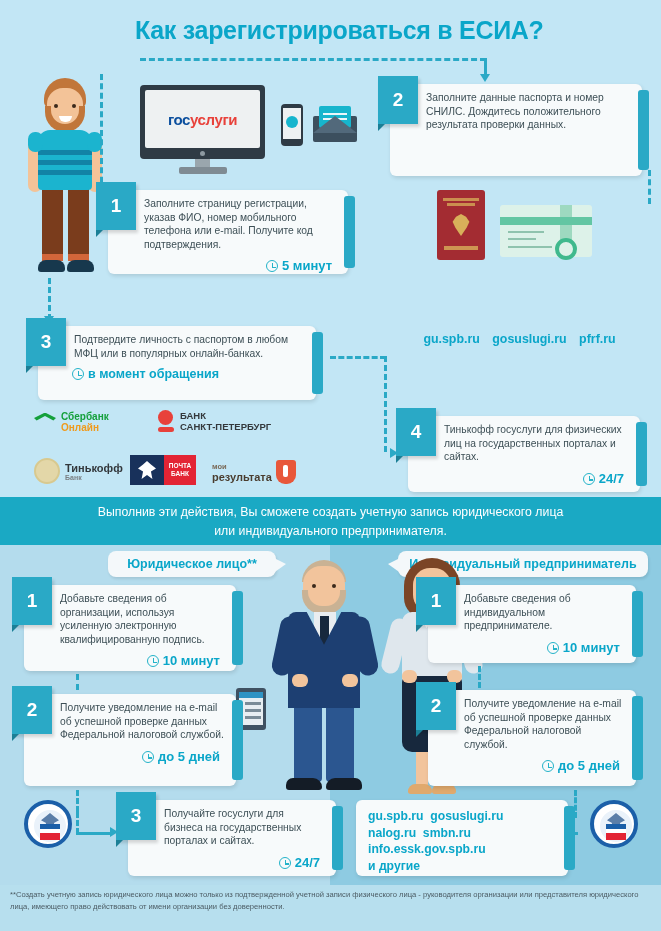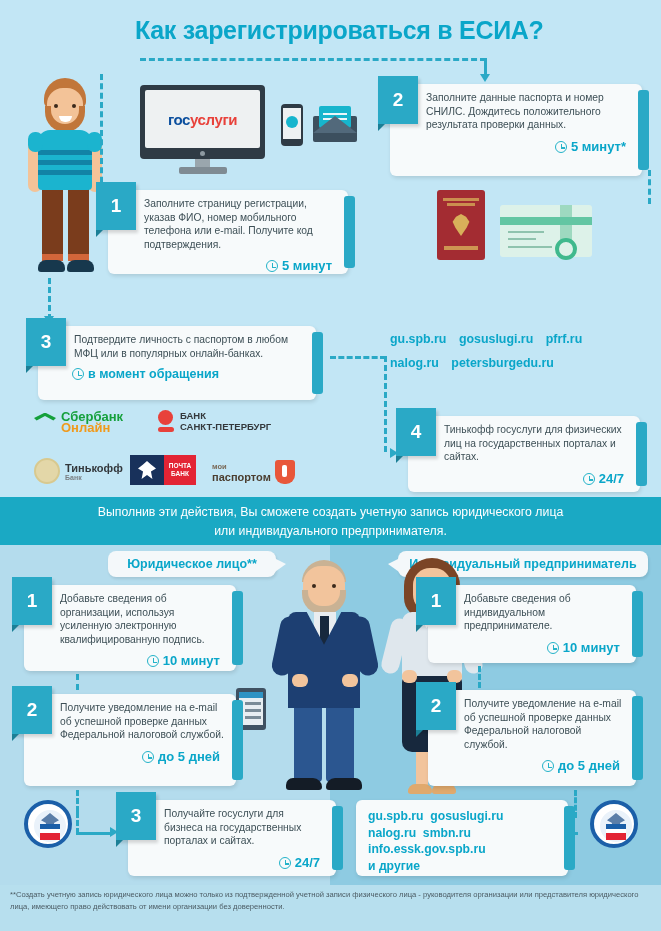--- a/index.html
+++ b/index.html
@@ -99,21 +99,21 @@
 
   
   .banner-txt {
     position:absolute; left:0; top:503px; width:661px;
     text-align:center; color:#ffffff; font-size:12.3px; line-height:19px;
   }
 
   
   .links-top {
     position:absolute; left:390px; top:327px; width:268px;
-    font-size:12.4px; font-weight:bold; color:#0aa6c9; line-height:24px;
+    font-size:12.4px; font-weight:bold; color:#0aa6c9; line-height:24px;text-align:center;
   }
   .links-top span { margin-right:9px; }
 
   
   .footnotes {
     position:absolute; left:10px; top:889px; width:645px;
     font-size:7.6px; color:#4b5b63; line-height:11.5px;
   }
 
   
@@ -192,21 +192,21 @@
   #man .slvR{ position:absolute; left:65px; top:54px; width:15px; height:20px; background:#1bb4cf; border-radius:7px; }
   #man .legL{ position:absolute; left:20px; top:108px; width:21px; height:75px; background:#7a3c1c; border-radius:0 0 4px 4px; }
   #man .legR{ position:absolute; left:46px; top:108px; width:21px; height:75px; background:#7a3c1c; border-radius:0 0 4px 4px; }
   #man .shL { position:absolute; left:16px; top:182px; width:27px; height:12px; background:#17384d; border-radius:8px 8px 3px 3px; }
   #man .shR { position:absolute; left:45px; top:182px; width:27px; height:12px; background:#17384d; border-radius:8px 8px 3px 3px; }
   #man .ankL{ position:absolute; left:20px; top:176px; width:21px; height:7px; background:#d2663a; }
   #man .ankR{ position:absolute; left:46px; top:176px; width:21px; height:7px; background:#d2663a; }
 
   
   .logorow { position:absolute; }
-  .lg-label { font-size:13px; font-weight:bold; line-height:10.5px; }
+  .lg-label { font-size:10px; font-weight:bold; line-height:10.5px; }
   #sber { left:34px; top:412px; display:flex; align-items:center; gap:5px; }
   #sber .mark { width:22px; height:20px; background:#15a03c;
                 clip-path: polygon(50% 0%,100% 28%,88% 40%,50% 18%,12% 40%,0% 28%); position:relative; }
   #sber .t1 { color:#15a03c; } #sber .t2 { color:#f09a1c; }
   #spb { left:158px; top:410px; display:flex; align-items:center; gap:6px; }
   #spb .dots { width:16px; }
   #spb .d1 { width:15px; height:15px; background:#e8413a; border-radius:50%; }
   #spb .d2 { width:16px; height:5px; background:#e8413a; border-radius:3px; margin-top:2px; }
   #spb .txt { color:#33383c; font-size:9.5px; font-weight:bold; line-height:11px; }
   #tink { left:34px; top:458px; display:flex; align-items:center; gap:5px; }
@@ -380,21 +380,20 @@
   <div class="card" id="card1">
     <div class="numtab">1</div>
     <div class="body">Заполните страницу регистрации, указав ФИО, номер мобильного телефона или e-mail. Получите код подтверждения.</div>
     <div class="dur"><span class="clock"></span><span>5 минут</span></div>
     <div class="rtab"></div>
   </div>
 
   <div class="card" id="card2">
     <div class="numtab">2</div>
     <div class="body">Заполните данные паспорта и номер СНИЛС. Дождитесь положительного результата проверки данных.</div>
-    <div class="dur"><span class="clock"></span><span>5 минут*</span></div>
     <div class="rtab"></div>
   </div>
 
   <div class="card" id="card3">
     <div class="numtab">3</div>
     <div class="body">Подтвердите личность с паспортом в любом МФЦ или в популярных онлайн-банках.</div>
     <div class="dur" style="text-align:left; padding-left:34px; font-size:12.5px;"><span class="clock"></span><span>в момент обращения</span></div>
     <div class="rtab"></div>
   </div>
 
@@ -403,24 +402,20 @@
     <div class="body">Тинькофф госуслуги для физических лиц на государственных порталах и сайтах.</div>
     <div class="dur"><span class="clock"></span><span>24/7</span></div>
     <div class="rtab"></div>
   </div>
 
   <div class="links-top">
     <div>
       <span>gu.spb.ru</span>
       <span>gosuslugi.ru</span>
       <span>pfrf.ru</span>
-    </div>
-    <div>
-      <span>nalog.ru</span>
-      <span>petersburgedu.ru</span>
     </div>
   </div>
 
   <div class="logorow" id="sber">
     <div class="mark"></div>
     <div class="lg-label">
       <div class="t1">Сбербанк</div>
       <div class="t2">Онлайн</div>
     </div>
   </div>
@@ -450,21 +445,21 @@
       </div>
     <div class="red">
       <div>ПОЧТА</div>
       <div>БАНК</div>
     </div>
   </div>
 
   <div class="logorow" id="mydocs">
     <div class="txt">
       <span class="small">мои</span>
-      <span>паспортом</span>
+      <span>результата</span>
     </div>
     <div class="shield"></div>
   </div>
 
   <div class="banner-txt">
     <div>Выполнив эти действия, Вы сможете создать учетную запись юридического лица</div>
     <div>или индивидуального предпринимателя.</div>
   </div>
 
   <div class="bubble bubble-ul">

